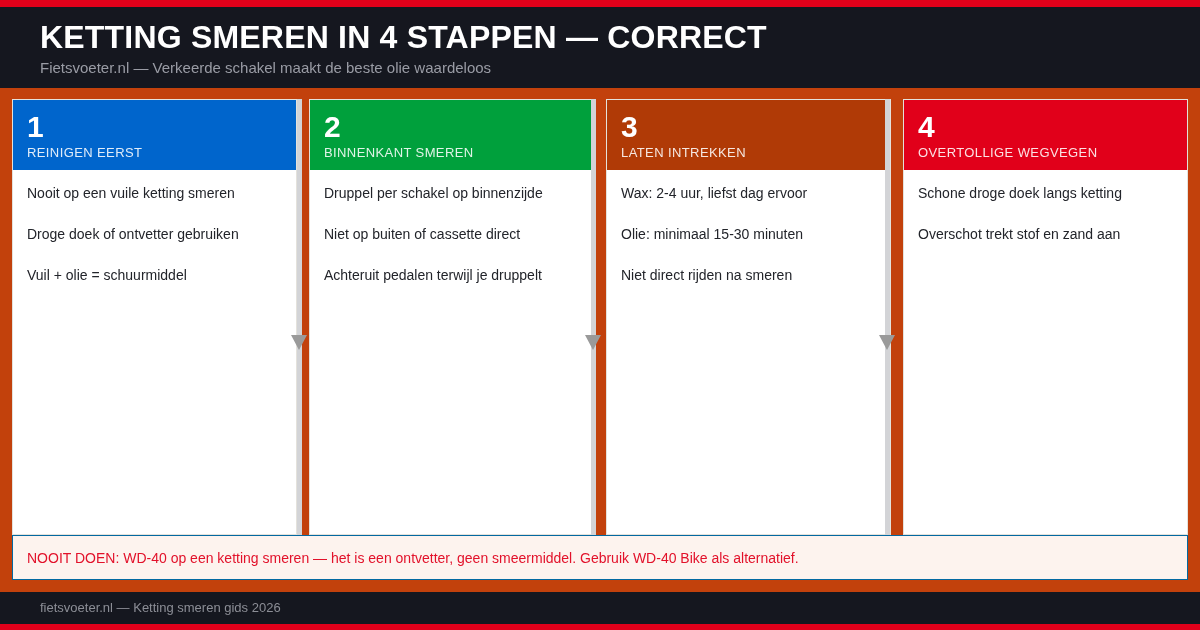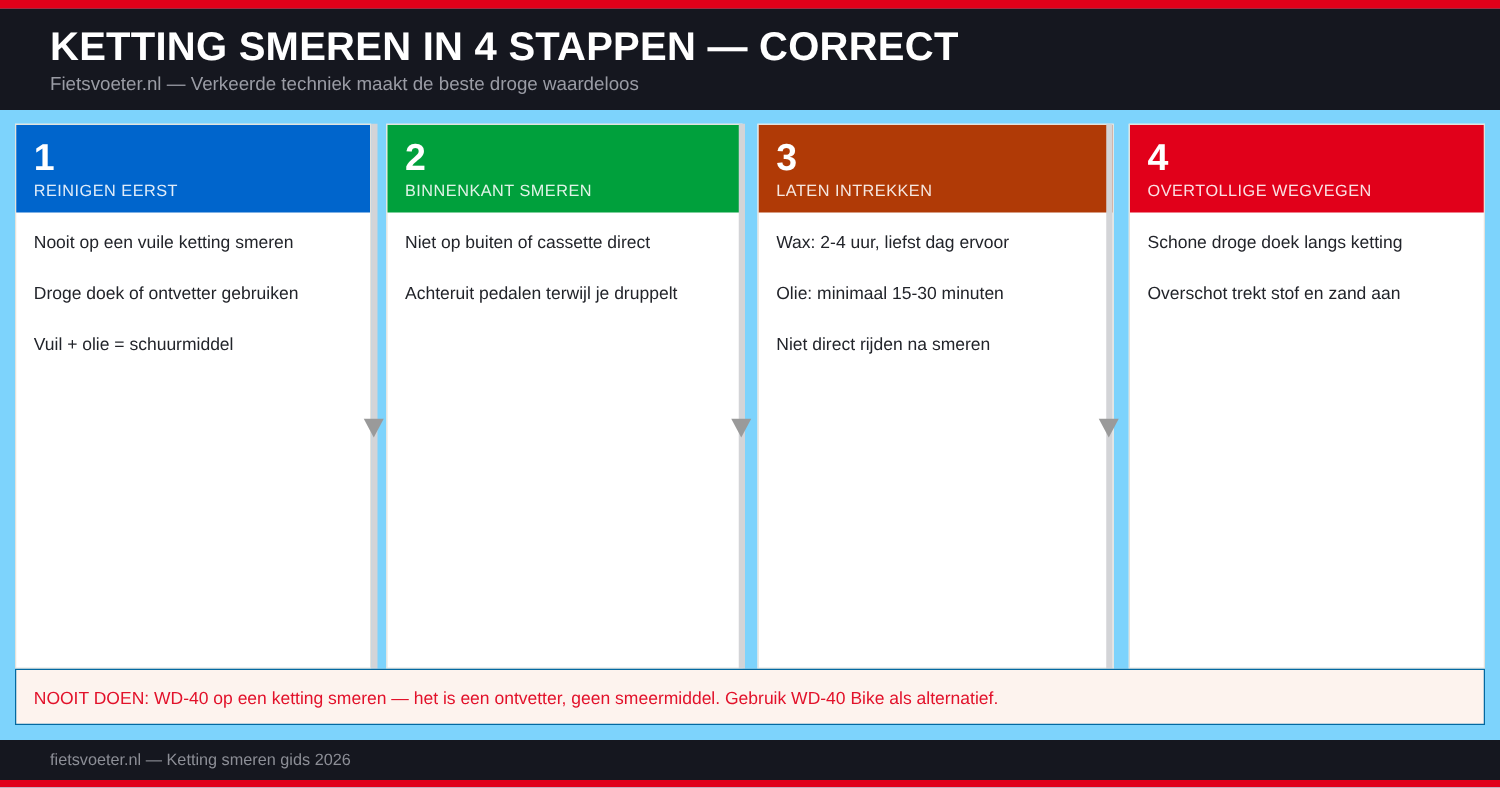--- a/index.html
+++ b/index.html
@@ -5,21 +5,21 @@
   * { box-sizing: border-box; margin: 0; padding: 0; }
   html, body {
     width: 1200px; height: 630px;
     font-family: "Liberation Sans", sans-serif;
     background: #f6f5f1;
     overflow: hidden;
   }
   #infographic {
     position: relative;
     width: 1200px; height: 630px;
-    background: #7dd3fc;
+    background: #c2410c;
   }
 
   
   .top-strip {
     position: absolute; left: 0; top: 0;
     width: 1200px; height: 7px;
     background: #e1001a;
   }
 
   
@@ -153,21 +153,21 @@
 </style>
 </head>
 <body>
 
 <div id="infographic">
 
   <div class="top-strip"></div>
 
   <div class="header">
     <div class="header-title">KETTING SMEREN IN 4 STAPPEN — CORRECT</div>
-    <div class="header-subtitle">Fietsvoeter.nl — Verkeerde techniek maakt de beste droge waardeloos</div>
+    <div class="header-subtitle">Fietsvoeter.nl — Verkeerde schakel maakt de beste olie waardeloos</div>
   </div>
 
   <div class="steps">
 
     <div class="step-card">
       <div class="step-head" style="background: rgb(0, 101, 204);">
         <div class="step-number">1</div>
         <div class="step-label">REINIGEN EERST</div>
       </div>
       <div class="step-body">
@@ -176,20 +176,21 @@
         <div class="step-point">Vuil + olie = schuurmiddel</div>
       </div>
     </div>
 
     <div class="step-card">
       <div class="step-head" style="background: rgb(0, 160, 60);">
         <div class="step-number">2</div>
         <div class="step-label">BINNENKANT SMEREN</div>
       </div>
       <div class="step-body">
+        <div class="step-point">Druppel per schakel op binnenzijde</div>
         <div class="step-point">Niet op buiten of cassette direct</div>
         <div class="step-point">Achteruit pedalen terwijl je druppelt</div>
       </div>
     </div>
 
     <div class="step-card">
       <div class="step-head" style="background: rgb(176, 58, 6);">
         <div class="step-number">3</div>
         <div class="step-label">LATEN INTREKKEN</div>
       </div>

